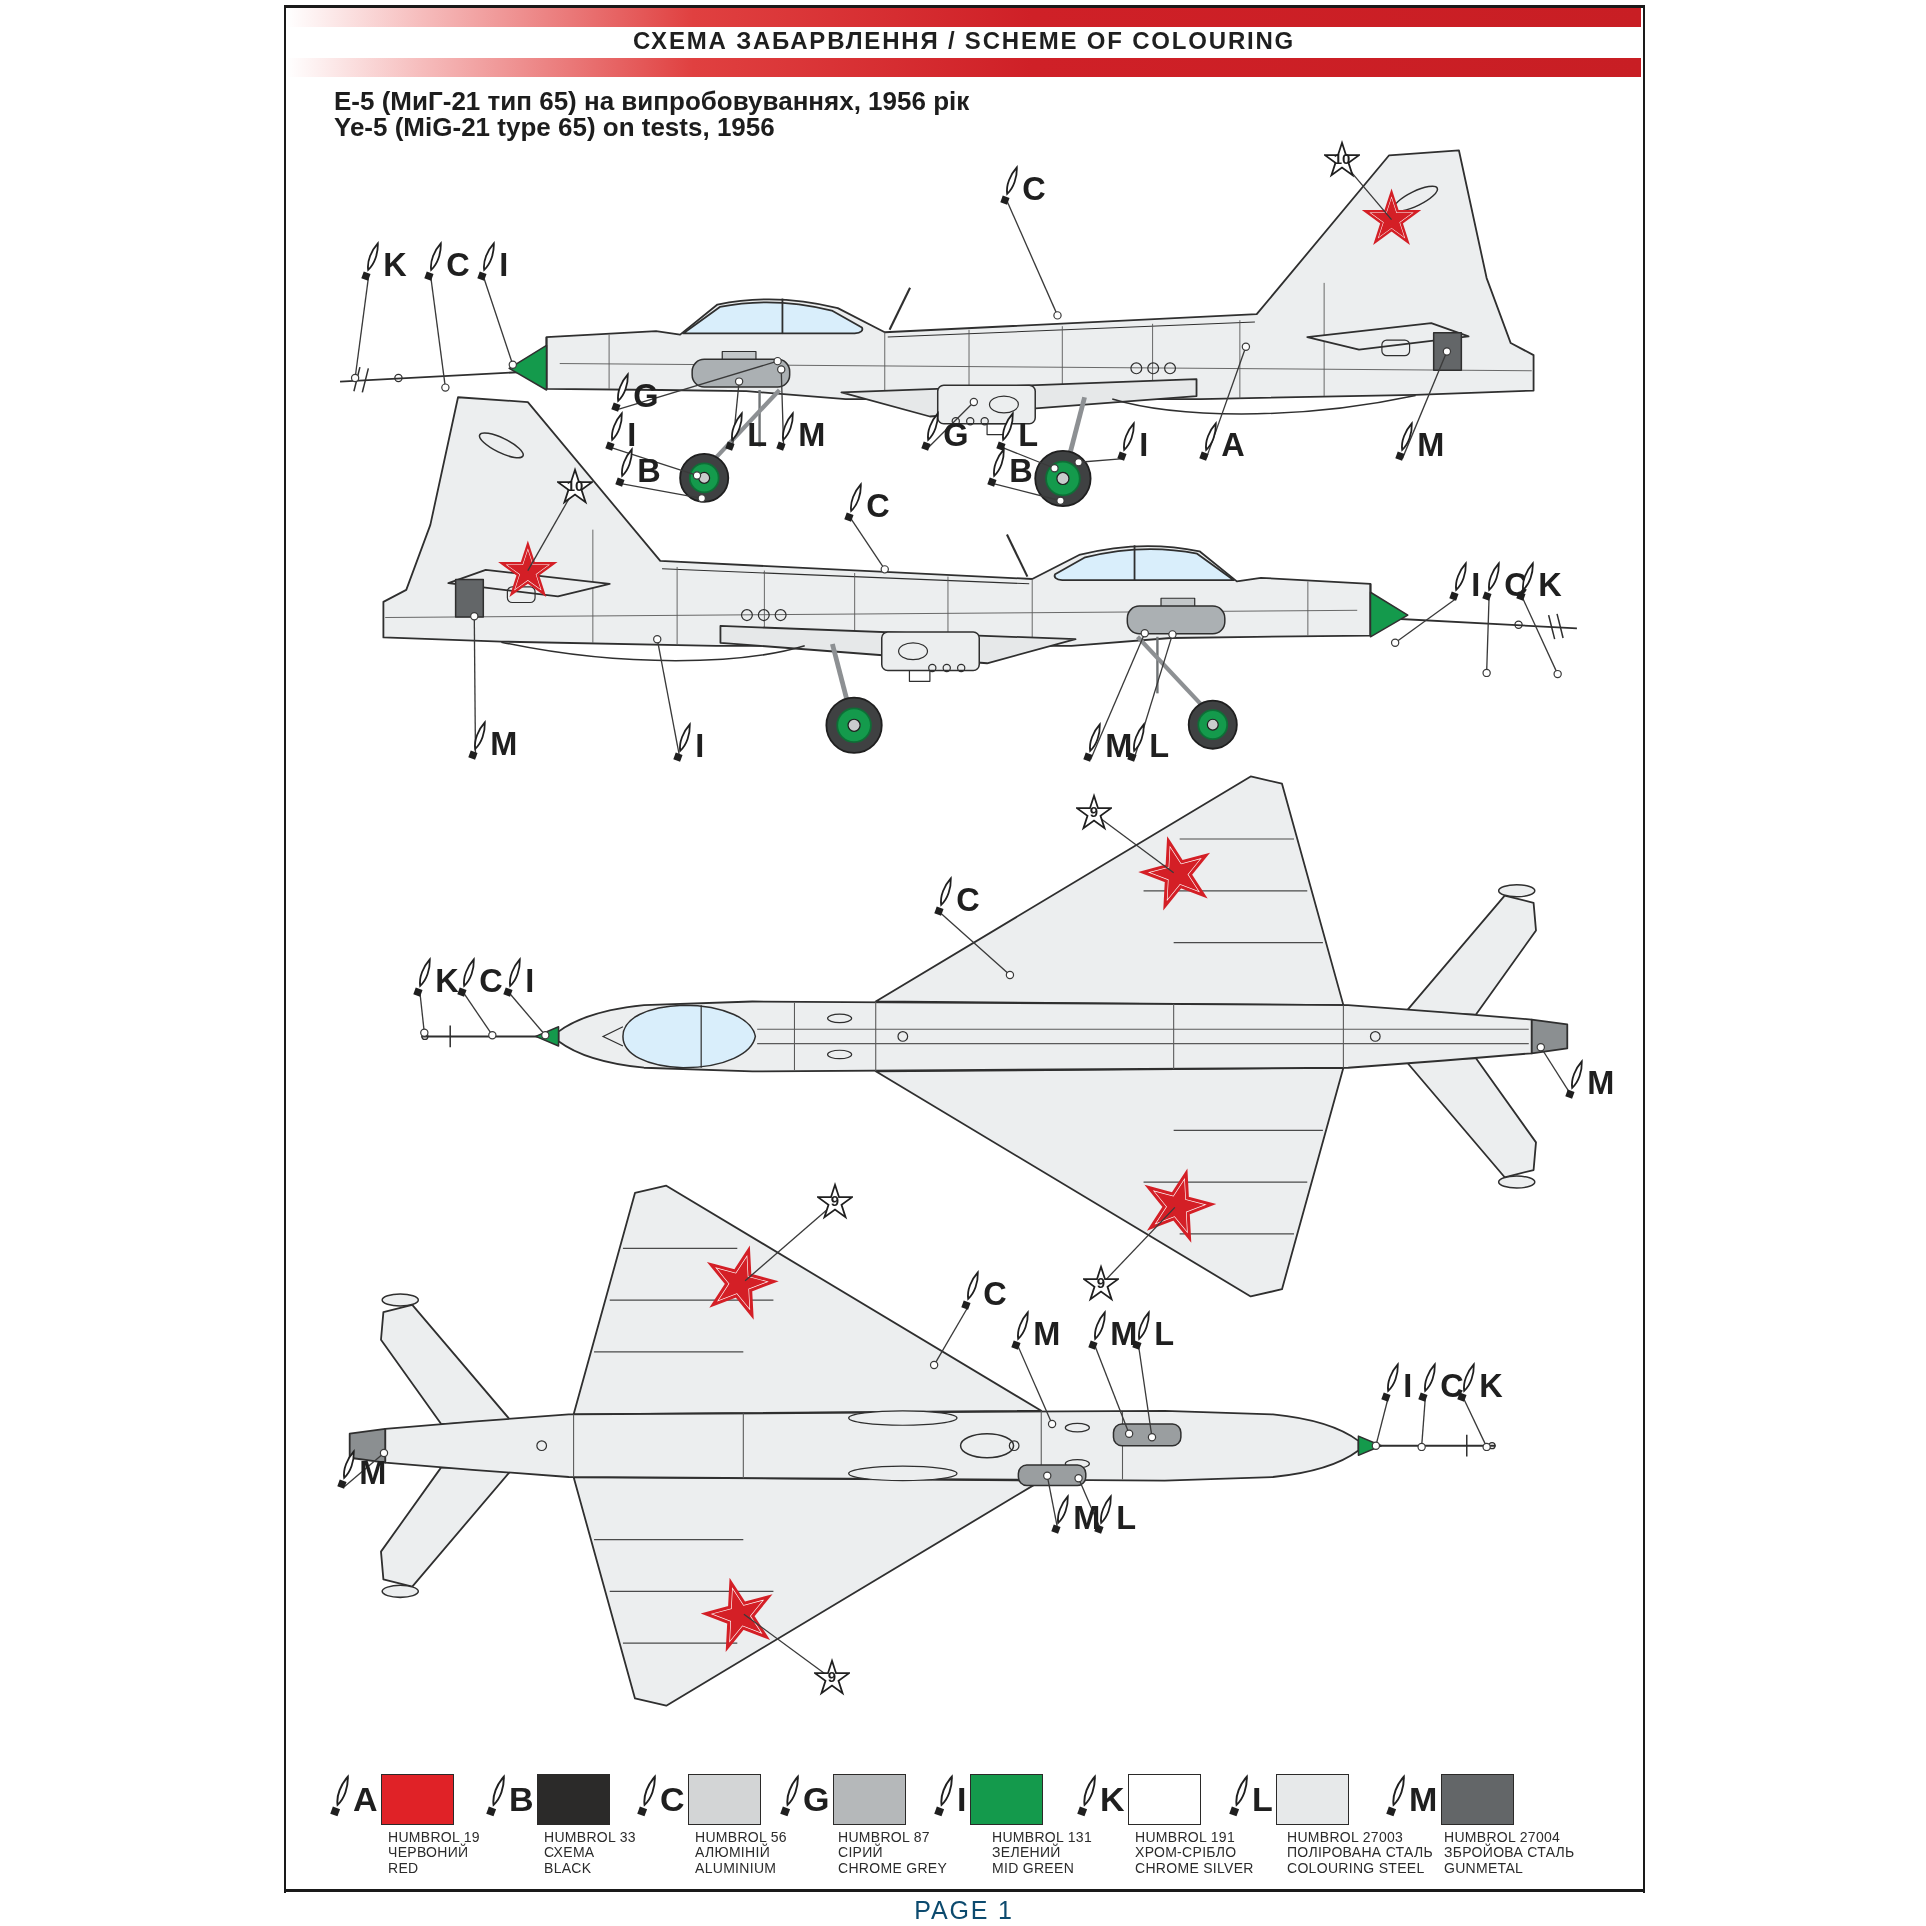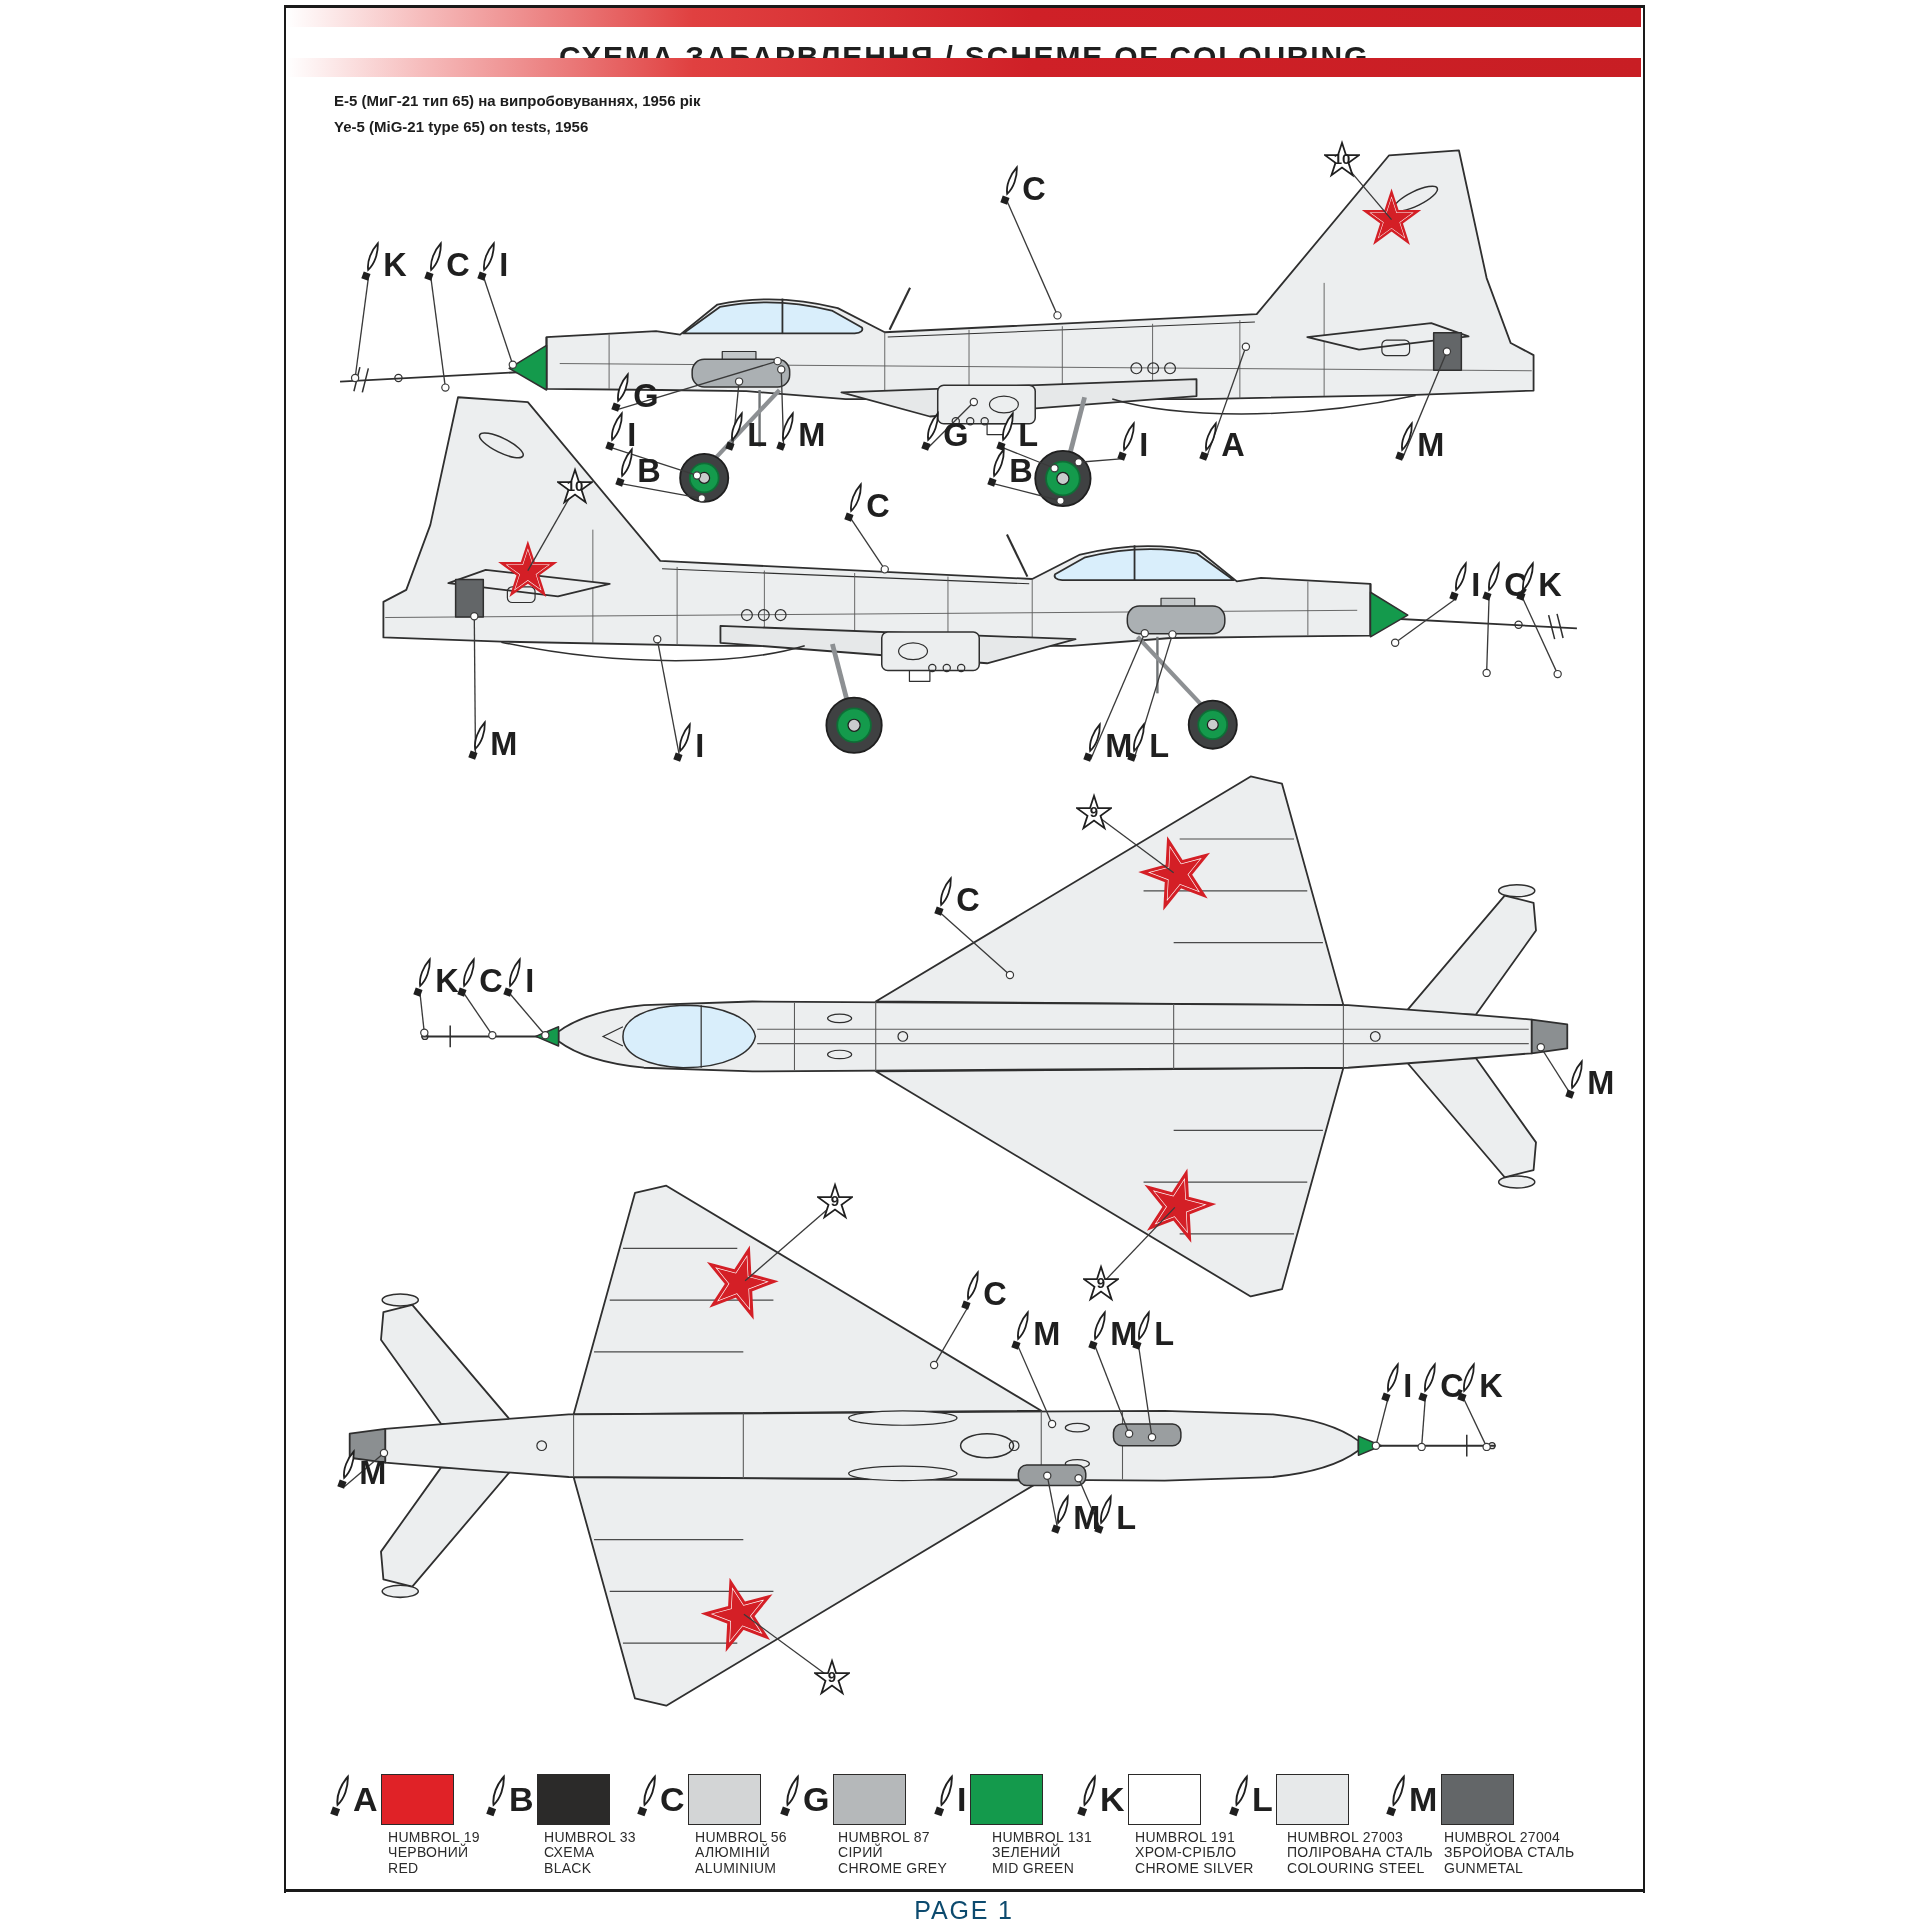--- a/index.html
+++ b/index.html
@@ -6,22 +6,22 @@
   #page{position:relative;width:1926px;height:1926px;background:#fff;overflow:hidden;
         font-family:"Liberation Sans",sans-serif;color:#222;}
   
   #frame{position:absolute;left:284px;top:4.8px;width:1357px;height:1885px;
          border-left:2.4px solid #1a1a1a;border-right:2.4px solid #1a1a1a;border-top:3px solid #1a1a1a;}
   #bottom-rule{position:absolute;left:284px;top:1889px;width:1360px;height:3px;background:#1a1a1a;}
   .redbar{position:absolute;left:287px;width:1354px;height:19px;
           background:linear-gradient(90deg,#ffffff 0%,#f6bcbc 10%,#e04040 30%,#cf2027 55%,#c81e24 100%);}
   #bar1{top:8.4px;} #bar2{top:58px;}
   #title{position:absolute;left:287px;top:26.5px;width:1354px;text-align:center;
-         font-size:30px;font-weight:700;letter-spacing:1.8px;color:#1f1f1f;margin-top:13px;}
-  #subtitle{position:absolute;left:334px;top:88px;font-size:15px;font-weight:700;line-height:26px;color:#1d1d1d;}
+         font-size:24px;font-weight:700;letter-spacing:1.8px;color:#1f1f1f;}
+  #subtitle{position:absolute;left:334px;top:88px;font-size:26px;font-weight:700;line-height:26px;color:#1d1d1d;}
   #page-label{position:absolute;left:287px;top:1896px;width:1354px;text-align:center;
               font-size:25px;letter-spacing:1.8px;color:#0c4a6e;font-weight:400;}
   svg.layer{position:absolute;left:0;top:0;}
   
   .callout{position:absolute;display:flex;align-items:flex-end;pointer-events:none;}
   .callout .letter{font-size:32.5px;font-weight:700;color:#1f1f1f;line-height:1;margin-left:1.8px;margin-bottom:1.2px;}
   .badge{position:absolute;width:36px;height:43px;}
   .badge .num{position:absolute;left:0;top:12px;width:36px;text-align:center;
               font-size:15px;font-weight:700;color:#1f1f1f;}
   

